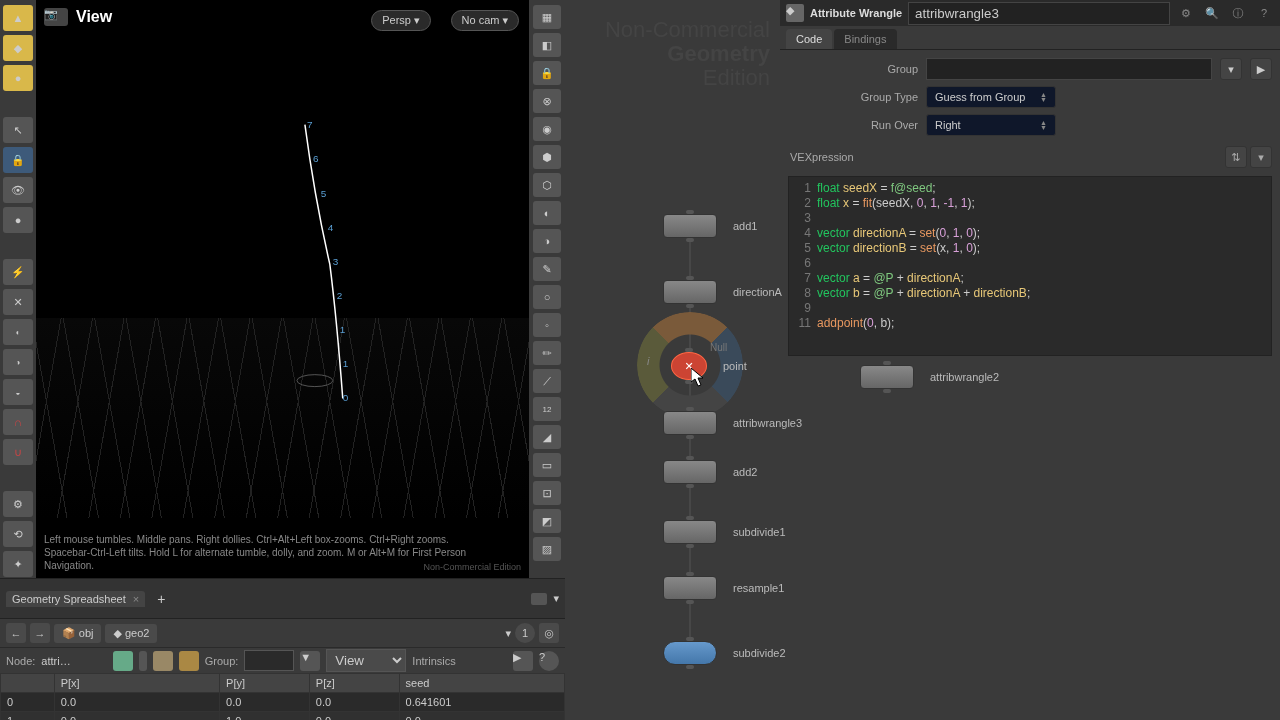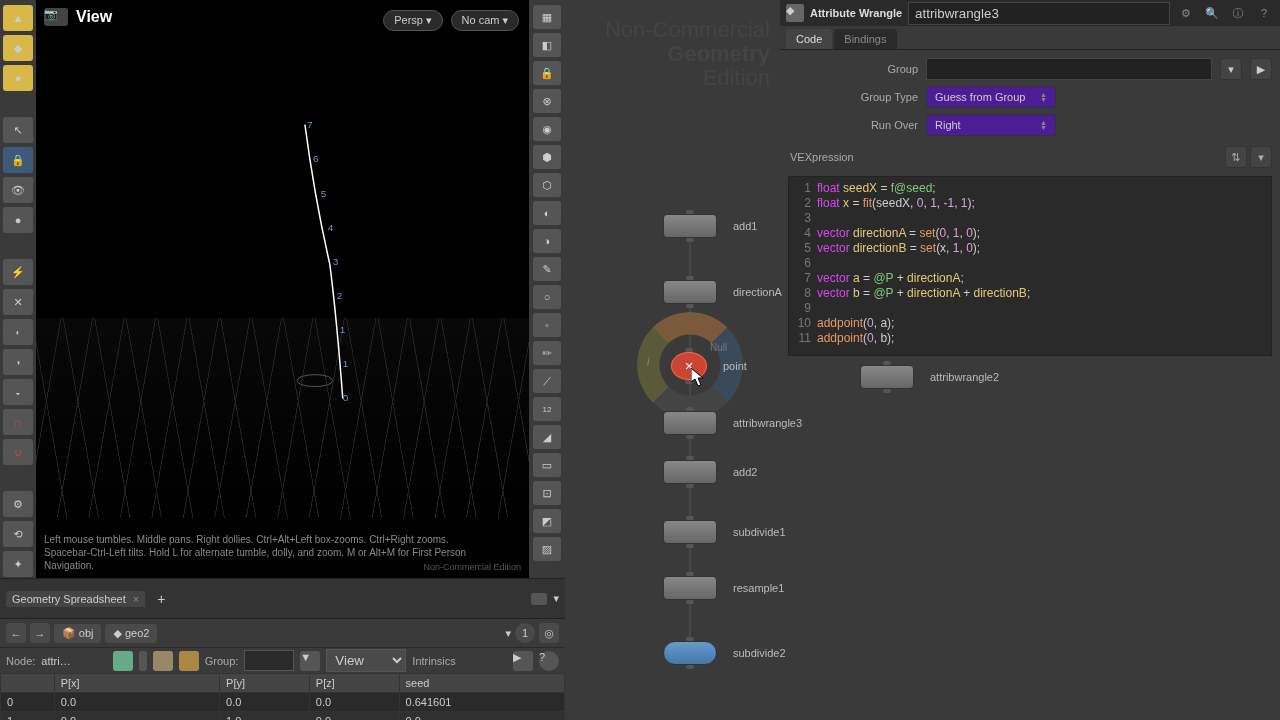--- a/index.html
+++ b/index.html
@@ -15,21 +15,21 @@
 .viewport-area { flex: 1; display: flex; background: #2a2a2a; position: relative; }
 .left-toolbar { width: 36px; background: #3a3a3a; display: flex; flex-direction: column; padding-top: 4px; gap: 2px; }
 .left-toolbar .tool { width: 30px; height: 26px; margin: 1px 3px; background: #555; border-radius: 3px; display: flex; align-items: center; justify-content: center; cursor: pointer; }
 .left-toolbar .tool.active { background: #3d5a7a; }
 .left-toolbar .spacer { height: 20px; }
 
 .viewport { flex: 1; background: #000; position: relative; overflow: hidden; }
 .viewport-header { position: absolute; top: 8px; left: 8px; display: flex; align-items: center; gap: 8px; z-index: 10; }
 .viewport-header .cam-icon { width: 24px; height: 18px; background: #444; border-radius: 3px; }
 .viewport-title { font-size: 16px; font-weight: bold; color: #fff; }
-.viewport-dropdowns { position: absolute; top: 10px; right: 10px; display: flex; gap: 8px; z-index: 10; }
+.viewport-dropdowns { position: absolute; top: 10px; right: 10px; display: flex; gap: 20px; z-index: 10; }
 .vp-dropdown { background: #2a2a2a; border: 1px solid #555; border-radius: 12px; padding: 3px 10px; font-size: 11px; cursor: pointer; }
 .watermark { position: absolute; top: 18px; right: 10px; font-size: 22px; color: #444; font-weight: 300; text-align: right; z-index: 1; line-height: 1.1; }
 .watermark .bold { font-weight: bold; }
 .bottom-watermark { position: absolute; bottom: 6px; right: 8px; font-size: 9px; color: #555; z-index: 2; }
 
 .right-toolbar { width: 36px; background: #3a3a3a; display: flex; flex-direction: column; padding-top: 4px; gap: 2px; }
 .right-toolbar .tool { width: 28px; height: 24px; margin: 1px 4px; background: #555; border-radius: 3px; cursor: pointer; display: flex; align-items: center; justify-content: center; }
 
 
 .grid { position: absolute; width: 100%; height: 100%; }
@@ -89,30 +89,30 @@
 .attr-header .hdr-btn { width: 20px; height: 20px; border-radius: 3px; cursor: pointer; display: flex; align-items: center; justify-content: center; color: #888; }
 
 .attr-tabs { height: 24px; display: flex; align-items: flex-end; gap: 2px; padding: 0 6px; background: #3a3a3a; border-bottom: 1px solid #222; }
 .attr-tab { padding: 4px 10px; background: #2a2a2a; border-radius: 4px 4px 0 0; cursor: pointer; color: #888; }
 .attr-tab.active { background: #444; color: #ddd; }
 
 .attr-body { padding: 8px; display: flex; flex-direction: column; gap: 6px; }
 .param-row { display: flex; align-items: center; gap: 8px; }
 .param-label { width: 130px; text-align: right; color: #aaa; }
 .param-field { flex: 1; background: #222; border: 1px solid #444; color: #ccc; padding: 3px 6px; height: 22px; }
-.param-select { flex: 0 0 130px; background: #4c1d95; border: 1px solid #333; color: #ccc; padding: 3px 8px; height: 22px; display: flex; align-items: center; justify-content: space-between; cursor: pointer; border-radius: 3px; }
+.param-select { flex: 0 0 130px; background: #0f172a; border: 1px solid #333; color: #ccc; padding: 3px 8px; height: 22px; display: flex; align-items: center; justify-content: space-between; cursor: pointer; border-radius: 3px; }
 .param-select .chev { display: flex; flex-direction: column; font-size: 7px; line-height: 5px; color: #888; }
 .small-btn { width: 22px; height: 22px; background: #444; border: 1px solid #333; border-radius: 3px; cursor: pointer; display: flex; align-items: center; justify-content: center; }
 
 .vex-label { color: #aaa; padding: 4px 0 2px 2px; display: flex; justify-content: space-between; align-items: center; }
 .vex-editor { background: #2a2a2a; border: 1px solid #222; font-family: 'Consolas', monospace; font-size: 12px; padding: 4px 0; line-height: 15px; min-height: 180px; }
 .vex-line { display: flex; }
 .vex-ln { width: 28px; text-align: right; padding-right: 6px; color: #777; }
 .vex-code { flex: 1; white-space: pre; color: #c8c8c8; }
-.kw-type { color: #d946ef; }
+.kw-type { color: #22c55e; }
 .kw-var { color: #e8c878; }
 .kw-attr { color: #7fc87f; }
 .kw-func { color: #e89860; }
 .kw-num { color: #d8a0d8; }
 .kw-op { color: #ccc; }
 
 .lock-icon { color: #888; }
 </style>
 </head>
 <body>
@@ -409,23 +409,19 @@
           </div>
           <div class="vex-line">
             <div class="vex-ln">8</div>
             <div class="vex-code"><span class="kw-type">vector</span> <span class="kw-var">b</span> <span class="kw-op">=</span> <span class="kw-attr">@P</span> <span class="kw-op">+</span> <span class="kw-var">directionA</span> <span class="kw-op">+</span> <span class="kw-var">directionB</span><span class="kw-op">;</span></div>
           </div>
           <div class="vex-line">
             <div class="vex-ln">9</div>
             <div class="vex-code"></div>
           </div>
           <div class="vex-line">
-            <div class="vex-ln">10</div>
-            <div class="vex-code"><span class="kw-func">addpoint</span><span class="kw-op">(</span><span class="kw-num">0</span><span class="kw-op">, a);</span></div>
-          </div>
-          <div class="vex-line">
             <div class="vex-ln">11</div>
             <div class="vex-code"><span class="kw-func">addpoint</span><span class="kw-op">(</span><span class="kw-num">0</span><span class="kw-op">, b);</span></div>
           </div>
         </div>
     </div>
   </div>
 </div>
 
 </body></html>

